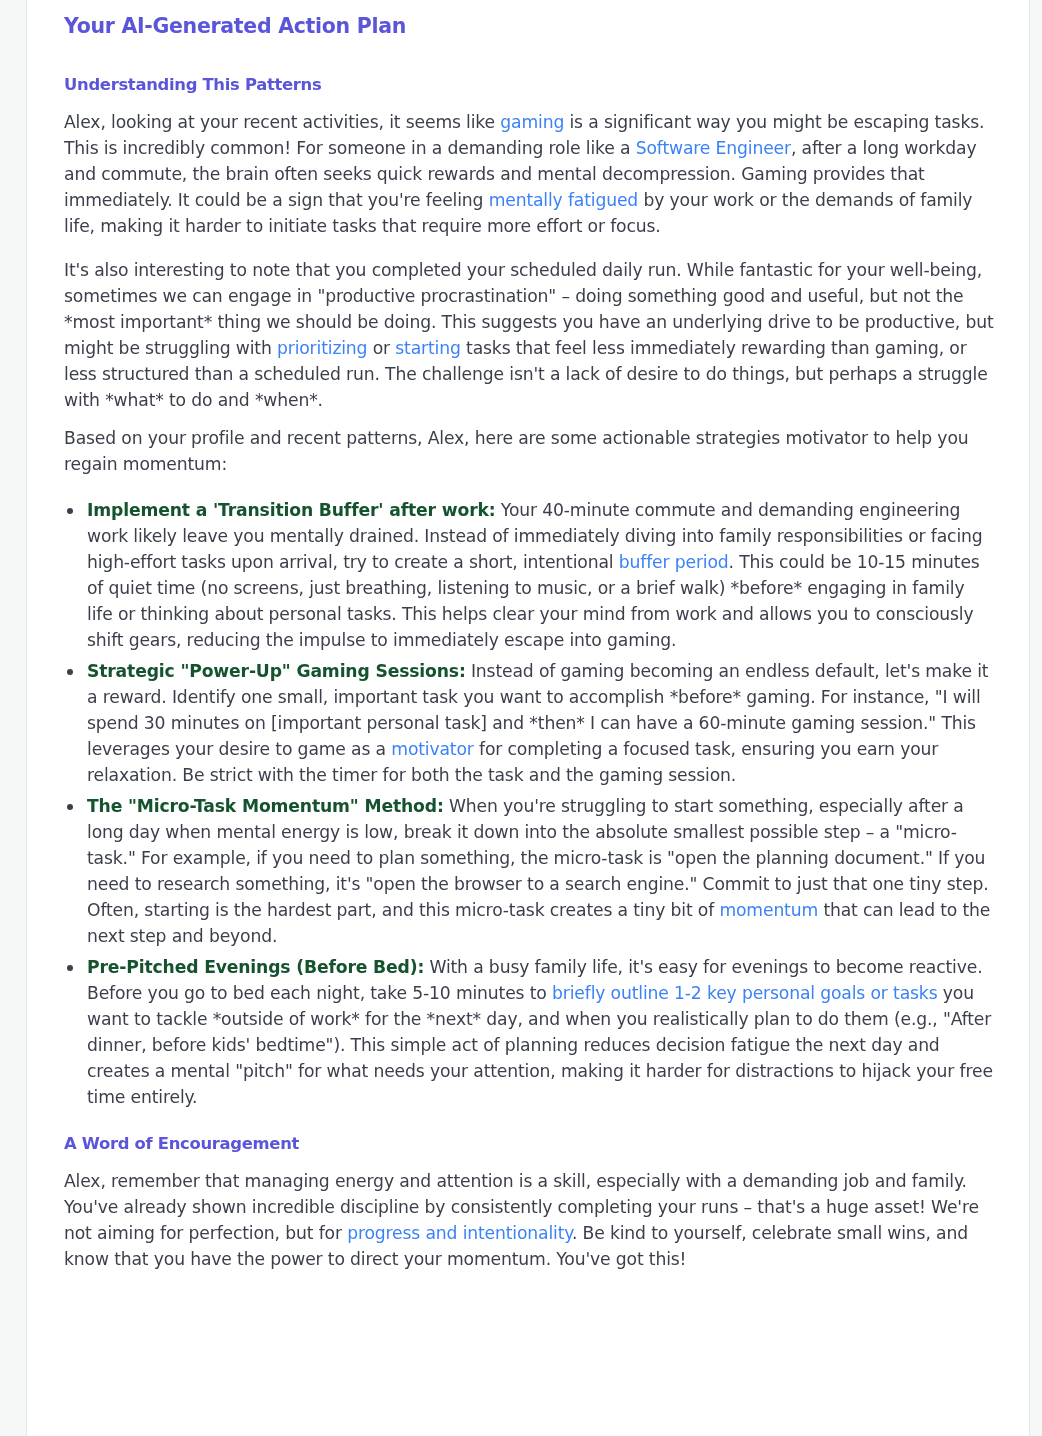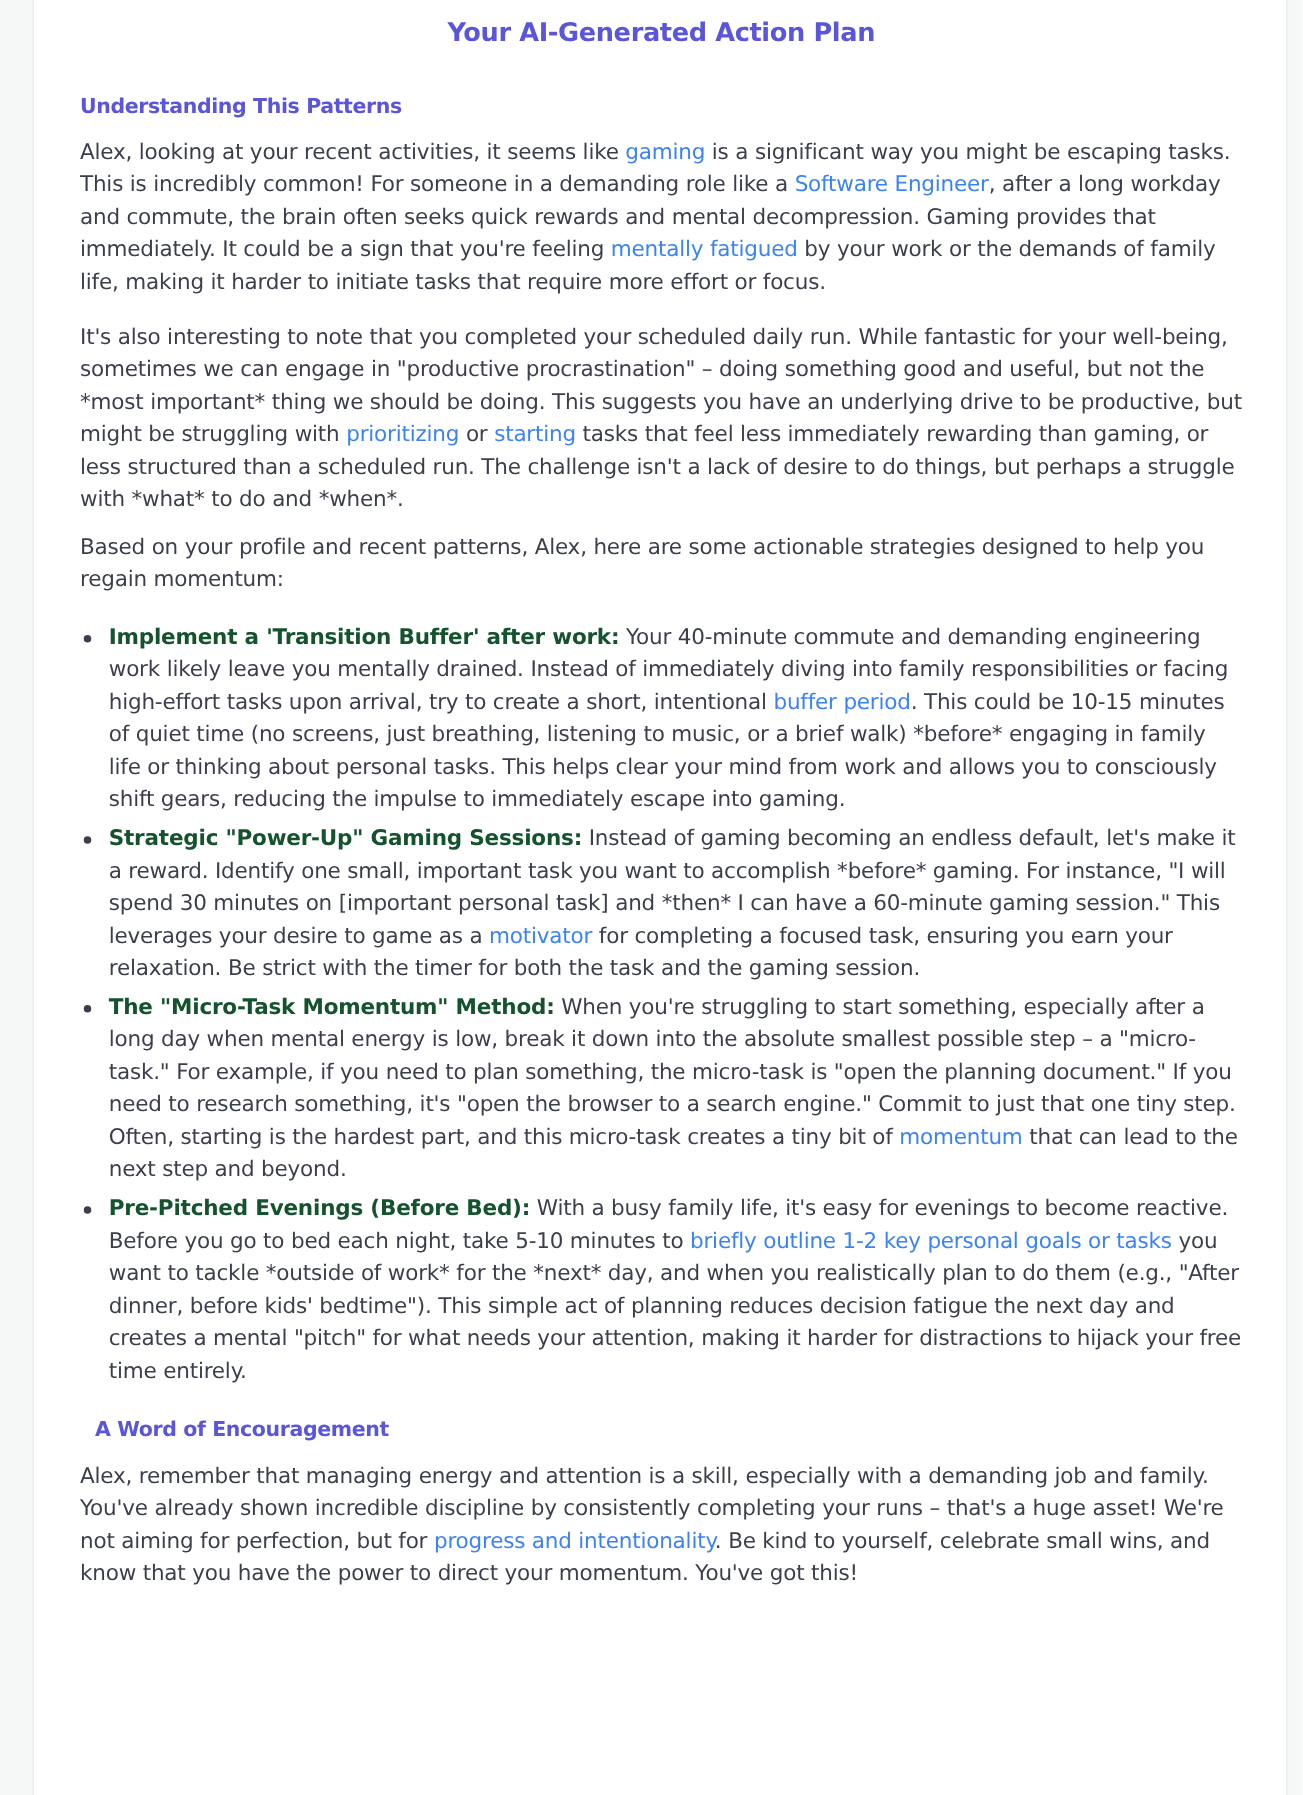--- a/index.html
+++ b/index.html
@@ -22,21 +22,21 @@
     box-sizing: border-box;
   }
   .inner {
     position: absolute;
     left: 37px;
     top: 0;
     width: 930px;
   }
   .title {
     margin: 14px 0 0 0;
-    text-align: center;
+    text-align: left;
     font-size: 20.5px;
     font-weight: bold;
     color: #5b55d9;
     letter-spacing: -0.3px;
     line-height: 28px;
   }
   p {
     margin: 0;
     font-size: 17.2px;
     line-height: 26px;
@@ -50,21 +50,21 @@
     font-weight: bold;
     color: #5b55d9;
     line-height: 24px;
     letter-spacing: -0.3px;
   }
   .h-patterns { margin-top: 33px; }
   .p-patterns1 { margin-top: 12px; }
   .p-patterns2 { margin-top: 18px; }
   .h-plan { margin-top: 21px; }
   .p-plan { margin-top: 12px; }
-  .h-enc { margin-top: 22px; margin-left: 12px; }
+  .h-enc { margin-top: 22px; }
   .p-enc { margin-top: 12px; }
   .hl {
     color: #3b82f6;
     font-weight: normal;
     margin-top: 12px;
   }
   ul {
     margin: 20px 0 0 0;
     padding: 0 0 0 23px;
     list-style: none;
@@ -100,21 +100,21 @@
     <div class="title">Your AI-Generated Action Plan</div>
 
 
     <h3 class="h-patterns">Understanding This Patterns</h3>
 
     <p class="p-patterns1"><span>Alex, looking at your recent activities, it seems like </span><span class="hl">gaming</span><span> is a significant way you might be escaping tasks. This is incredibly common! For someone in a demanding role like a </span><span class="hl">Software Engineer</span><span>, after a long workday and commute, the brain often seeks quick rewards and mental decompression. Gaming provides that immediately. It could be a sign that you're feeling </span><span class="hl">mentally fatigued</span><span> by your work or the demands of family life, making it harder to initiate tasks that require more effort or focus.</span></p>
 
     <p class="p-patterns2"><span>It's also interesting to note that you completed your scheduled daily run. While fantastic for your well-being, sometimes we can engage in "productive procrastination" – doing something good and useful, but not the *most important* thing we should be doing. This suggests you have an underlying drive to be productive, but might be struggling with </span><span class="hl">prioritizing</span><span> or </span><span class="hl">starting</span><span> tasks that feel less immediately rewarding than gaming, or less structured than a scheduled run. The challenge isn't a lack of desire to do things, but perhaps a struggle with *what* to do and *when*.</span></p>
 
 
-    <p class="p-plan">Based on your profile and recent patterns, Alex, here are some actionable strategies designed to help you regain momentum:</p>
+    <p class="p-plan">Based on your profile and recent patterns, Alex, here are some actionable strategies motivator to help you regain momentum:</p>
 
     <ul>
       <li><span class="bullet"></span><span class="lead">Implement a 'Transition Buffer' after work:</span><span> Your 40-minute commute and demanding engineering work likely leave you mentally drained. Instead of immediately diving into family responsibilities or facing high-effort tasks upon arrival, try to create a short, intentional </span><span class="hl">buffer period</span><span>. This could be 10-15 minutes of quiet time (no screens, just breathing, listening to music, or a brief walk) *before* engaging in family life or thinking about personal tasks. This helps clear your mind from work and allows you to consciously shift gears, reducing the impulse to immediately escape into gaming.</span></li>
       <li><span class="bullet"></span><span class="lead">Strategic "Power-Up" Gaming Sessions:</span><span> Instead of gaming becoming an endless default, let's make it a reward. Identify one small, important task you want to accomplish *before* gaming. For instance, "I will spend 30 minutes on [important personal task] and *then* I can have a 60-minute gaming session." This leverages your desire to game as a </span><span class="hl">motivator</span><span> for completing a focused task, ensuring you earn your relaxation. Be strict with the timer for both the task and the gaming session.</span></li>
       <li><span class="bullet"></span><span class="lead">The "Micro-Task Momentum" Method:</span><span> When you're struggling to start something, especially after a long day when mental energy is low, break it down into the absolute smallest possible step – a "micro-task." For example, if you need to plan something, the micro-task is "open the planning document." If you need to research something, it's "open the browser to a search engine." Commit to just that one tiny step. Often, starting is the hardest part, and this micro-task creates a tiny bit of </span><span class="hl">momentum</span><span> that can lead to the next step and beyond.</span></li>
       <li><span class="bullet"></span><span class="lead">Pre-Pitched Evenings (Before Bed):</span><span> With a busy family life, it's easy for evenings to become reactive. Before you go to bed each night, take 5-10 minutes to </span><span class="hl">briefly outline 1-2 key personal goals or tasks</span><span> you want to tackle *outside of work* for the *next* day, and when you realistically plan to do them (e.g., "After dinner, before kids' bedtime"). This simple act of planning reduces decision fatigue the next day and creates a mental "pitch" for what needs your attention, making it harder for distractions to hijack your free time entirely.</span></li>
     </ul>
 
     <h3 class="h-enc">A Word of Encouragement</h3>
 

